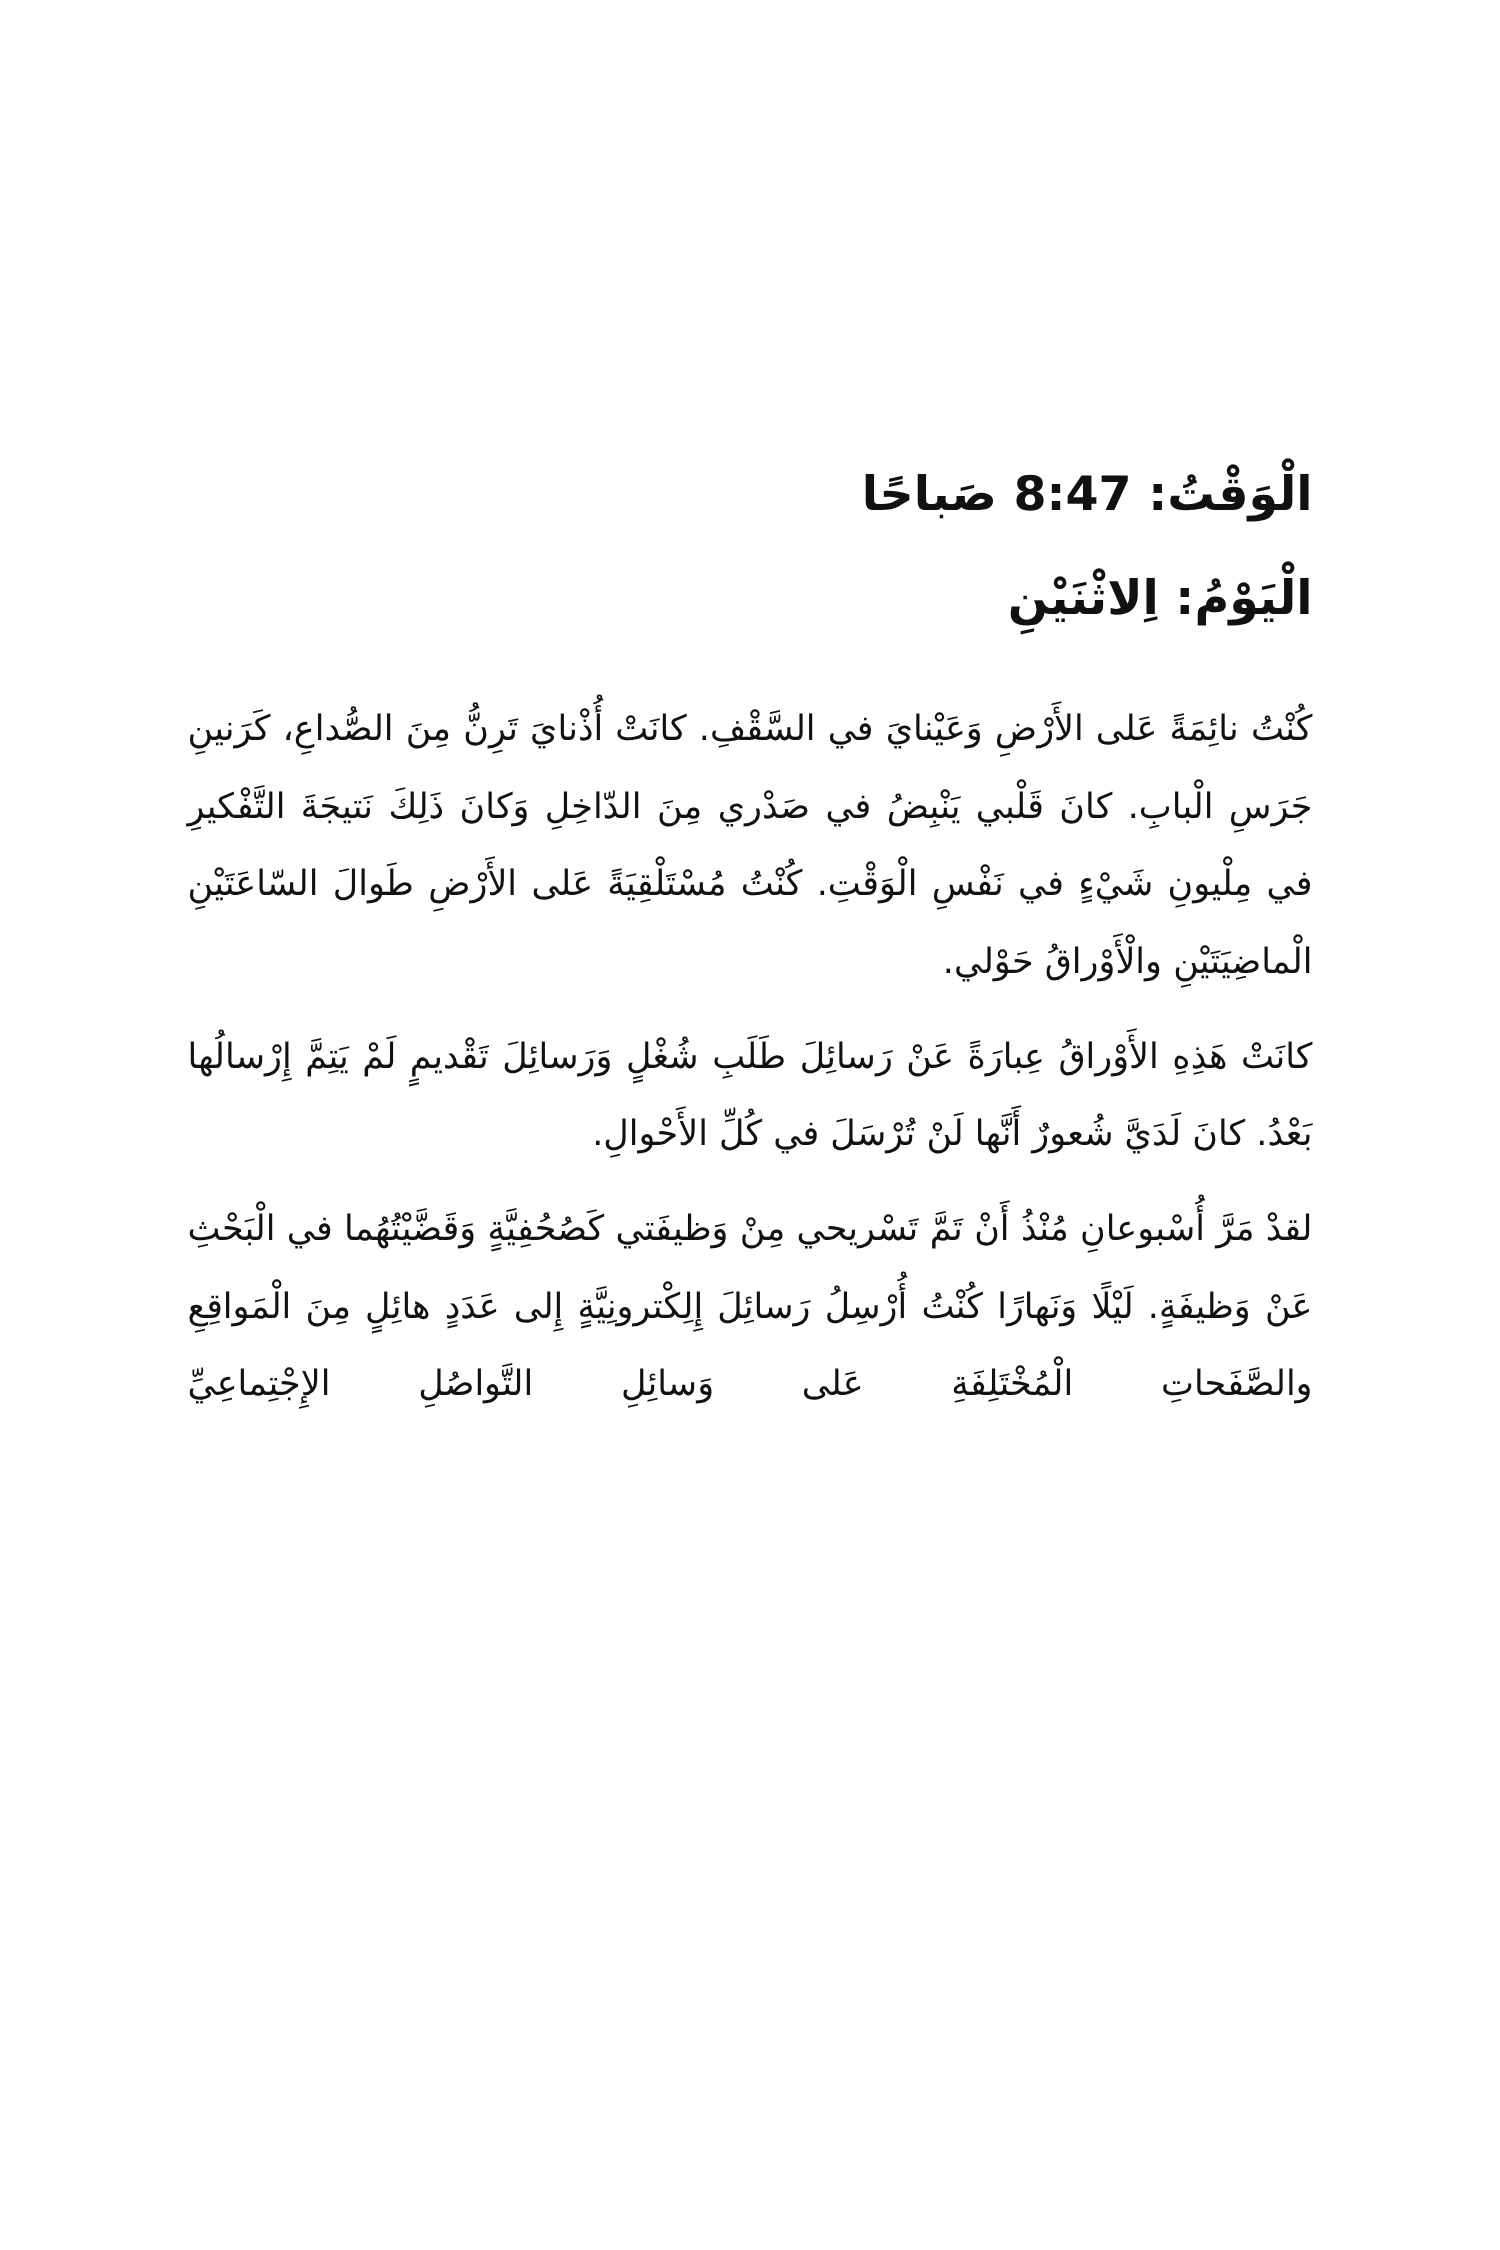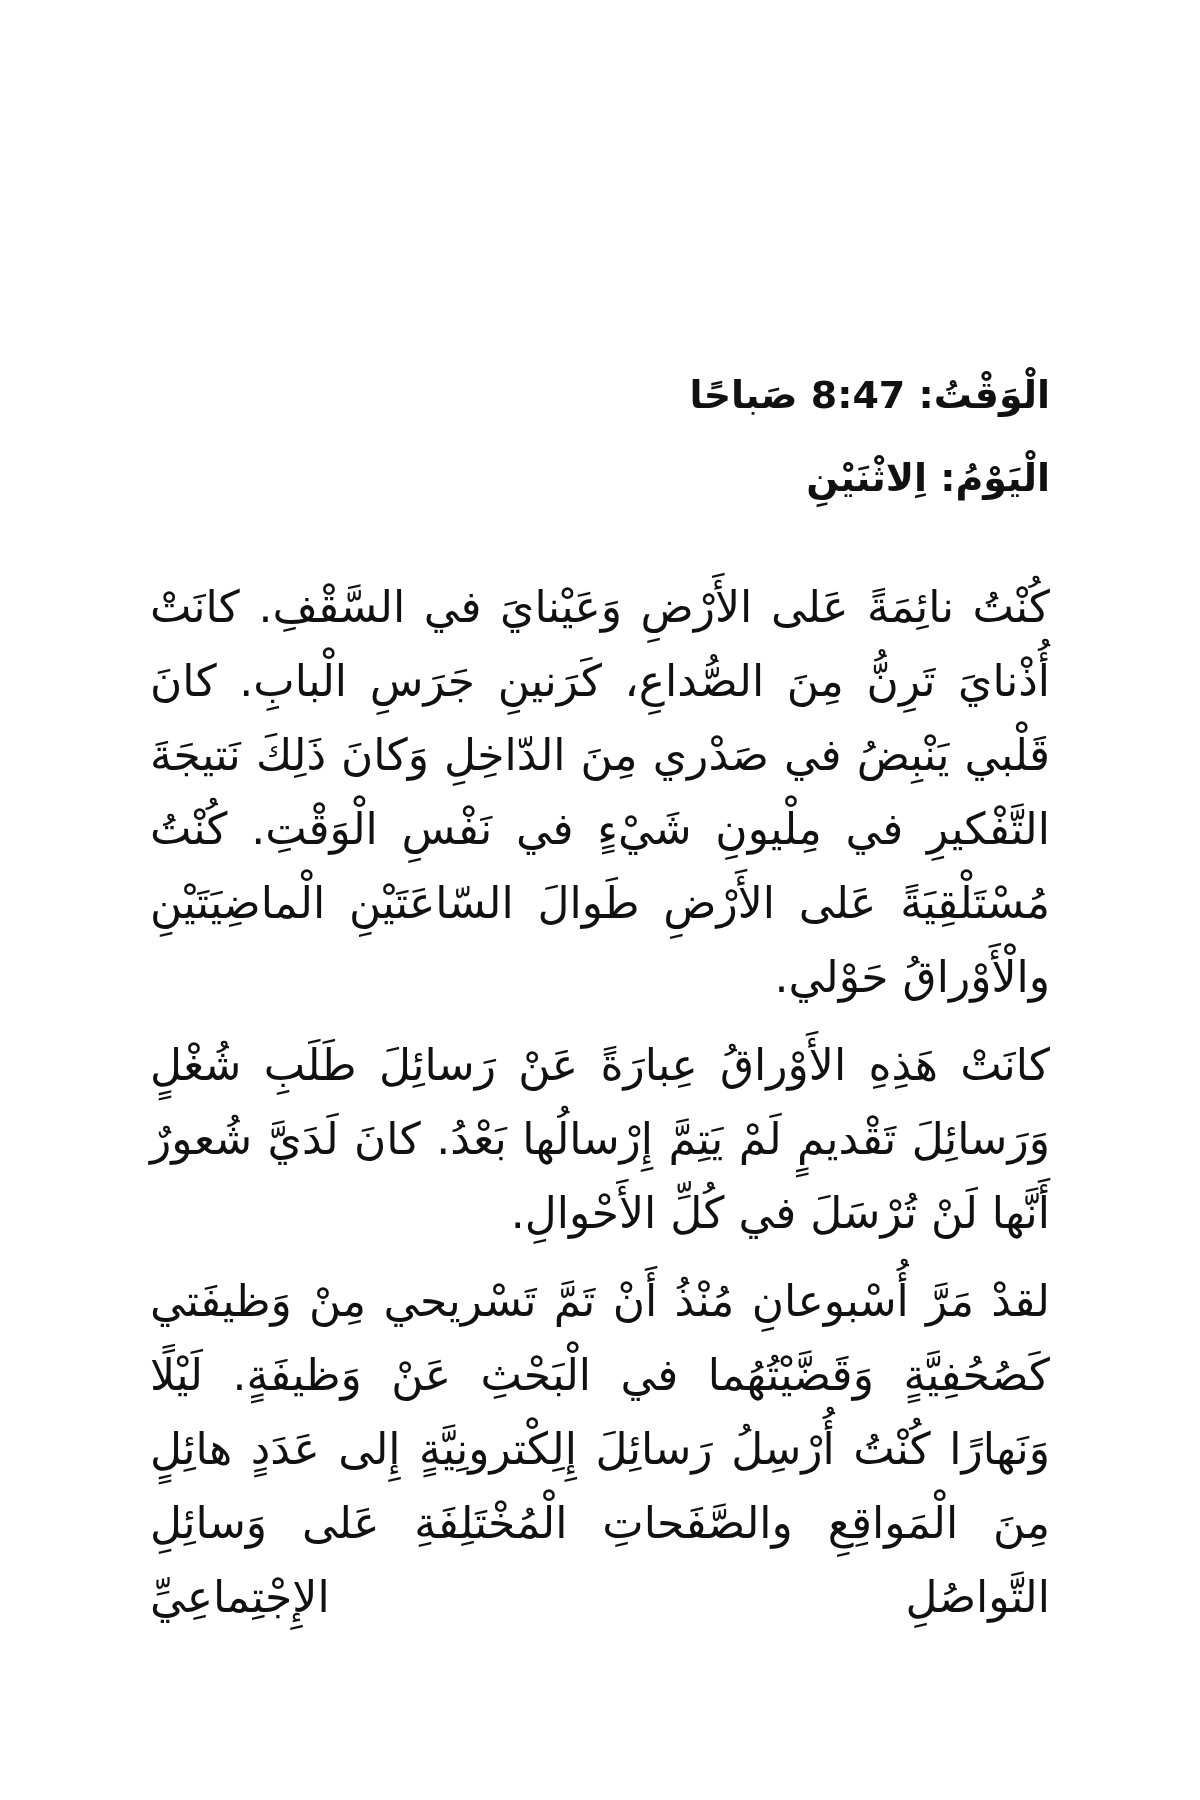--- a/index.html
+++ b/index.html
@@ -41,25 +41,25 @@
       font-size: 38px;
       font-weight: bold;
       line-height: 60px;
       text-align: right;
     }
     .meta-date { top: 255px; }
     .meta-time { top: 365px; }
     .meta-day  { top: 448px; }
     .body-text {
       position: absolute;
-      top: 570px;
+      top: 552px;
       left: 0;
       right: 0;
-      font-size: 44px;
-      line-height: 74px;
+      font-size: 28px;
+      line-height: 62px;
       text-align: justify;
       text-align-last: right;
     }
     .body-text p {
       margin: 0 0 14px 0;
     }
     .body-text p.last {
       text-align-last: justify;
     }
     .footer {

